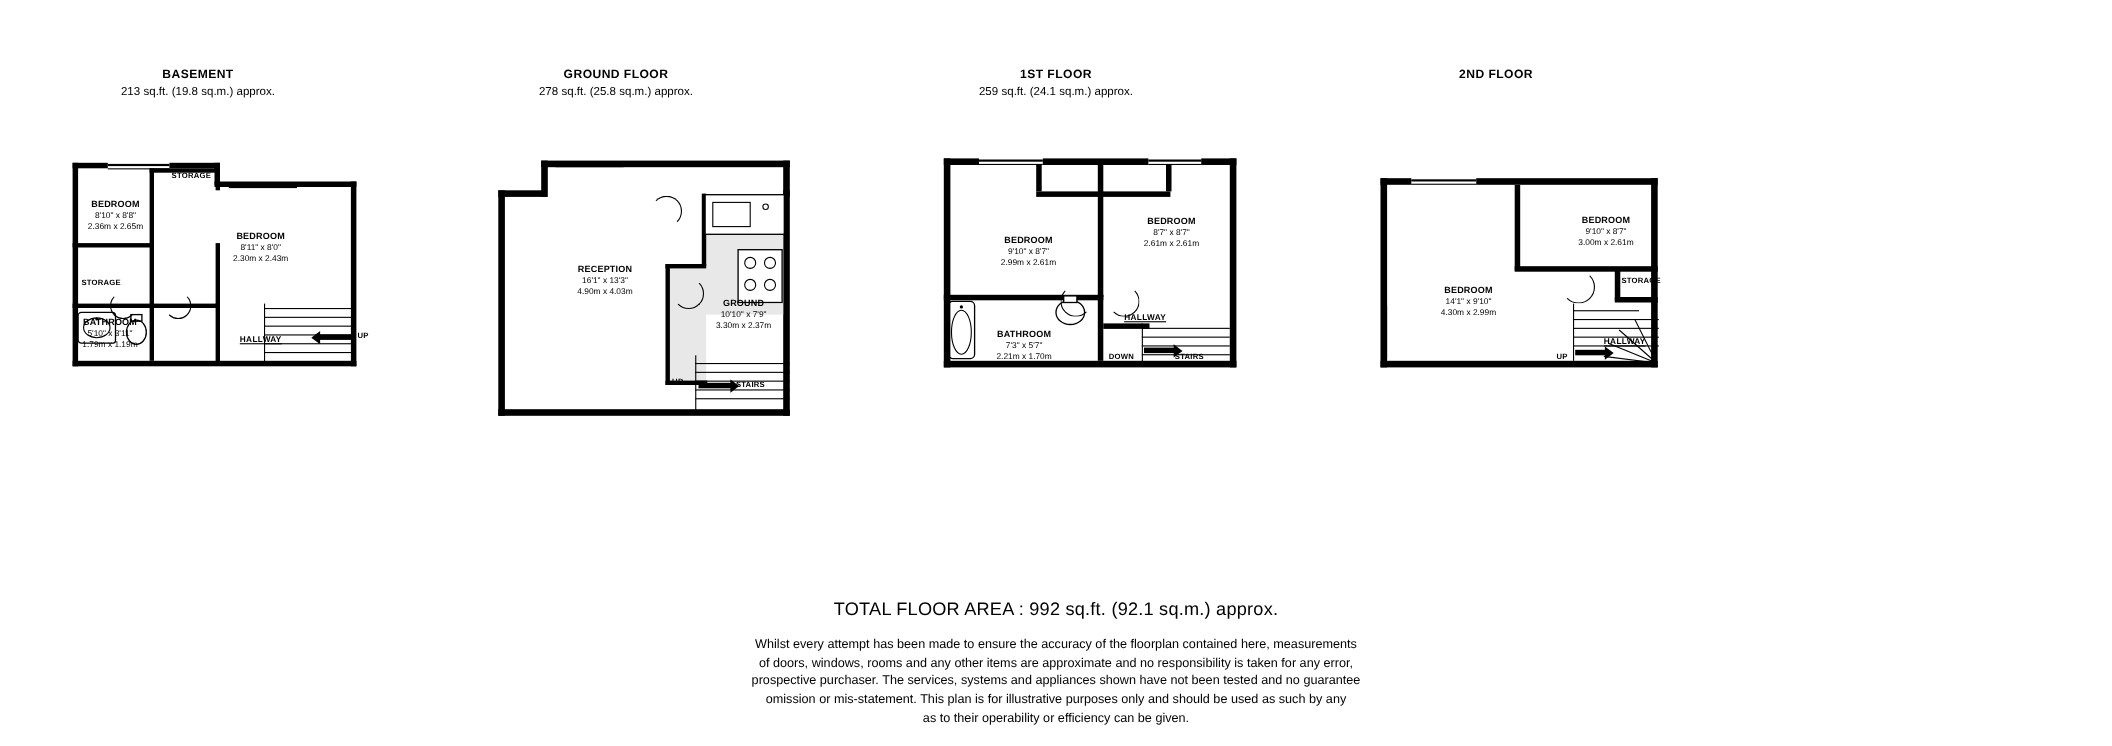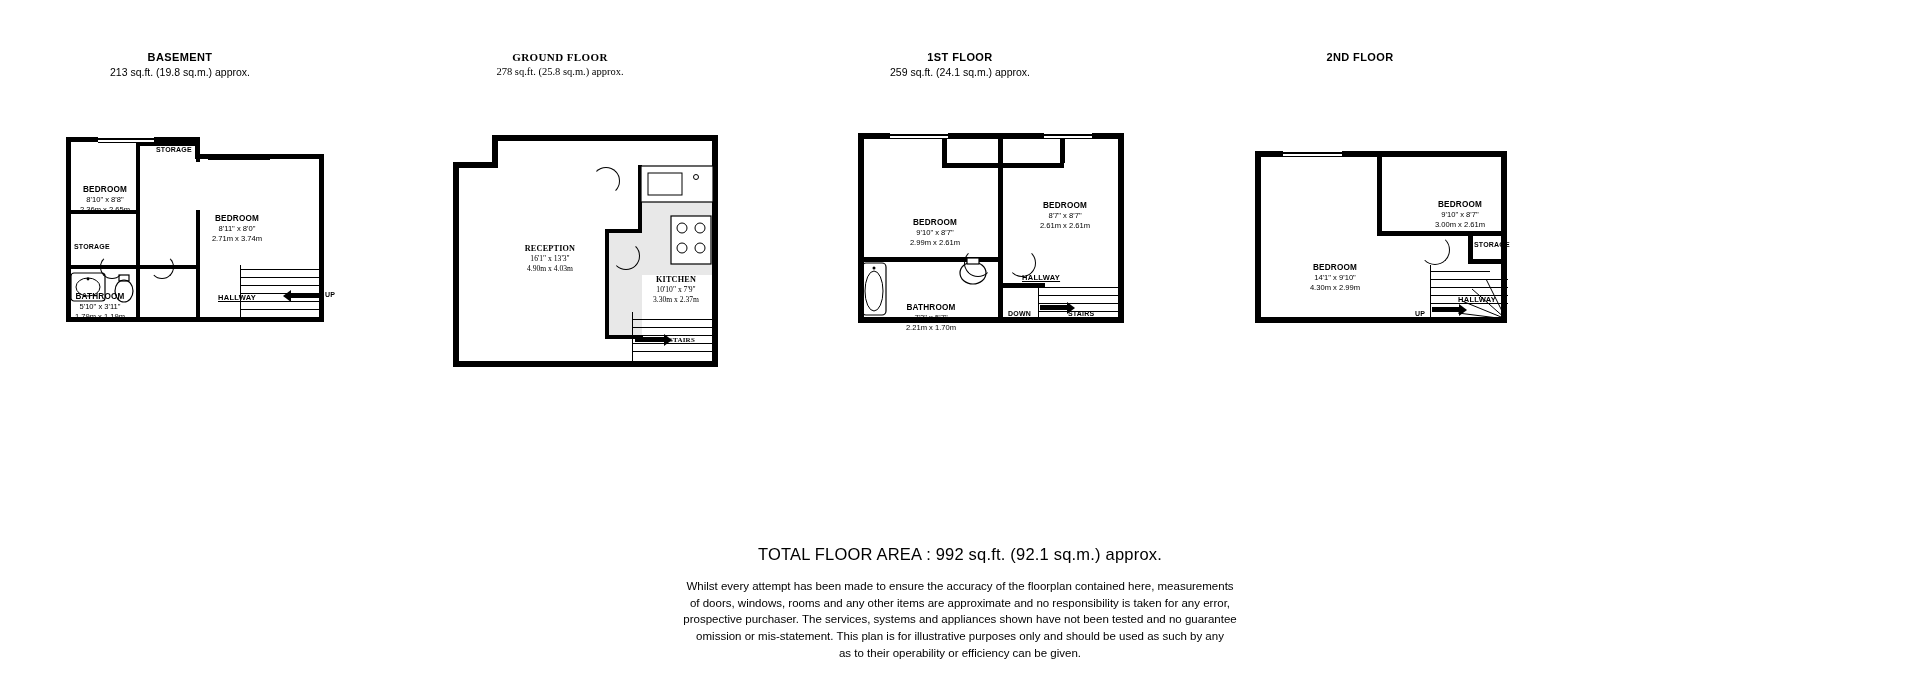--- a/index.html
+++ b/index.html
@@ -11,21 +11,21 @@
     width: 1920px;
     height: 678px;
     font-family: "Liberation Sans", sans-serif;
     color: #000000;
     position: relative;
     overflow: hidden;
   }
   .floors {
     position: absolute;
     left: 0;
-    top: 7px;
+    top: 18px;
     width: 1920px;
     height: 470px;
   }
   .floor {
     position: absolute;
     top: 0;
     width: 480px;
     height: 470px;
   }
   .floor-title {
@@ -59,21 +59,20 @@
     position: absolute;
     text-align: center;
     font-size: 8.5px;
     line-height: 1.25;
     white-space: nowrap;
   }
   .label .nm {
     font-weight: bold;
     font-size: 8.2px;
     letter-spacing: 0.2px;
-    margin-top: 15px;
   }
   .label .dim {
     font-size: 7.6px;
   }
   .tiny {
     position: absolute;
     font-size: 7px;
     font-weight: bold;
     letter-spacing: 0.2px;
     white-space: nowrap;
@@ -191,35 +190,35 @@
       <div class="arrow left" style="left:350px; top:286px; width:32px;"></div>
 
       <div class="label" style="left:130px; top:163px; width:70px;">
         <div class="nm">BEDROOM</div>
         <div class="dim">8'10"  x 8'8"</div>
         <div class="dim">2.36m x 2.65m</div>
       </div>
       <div class="label" style="left:262px; top:192px; width:70px;">
         <div class="nm">BEDROOM</div>
         <div class="dim">8'11"  x 8'0"</div>
-        <div class="dim">2.71m x 3.74m</div>
+        <div class="dim">2.30m x 2.43m</div>
       </div>
       <div class="label" style="left:125px; top:270px; width:70px;">
         <div class="nm">BATHROOM</div>
         <div class="dim">5'10"  x 3'11"</div>
         <div class="dim">1.79m x 1.19m</div>
       </div>
       <div class="tiny" style="left:216px; top:139px;">STORAGE</div>
       <div class="tiny" style="left:134px; top:236px;">STORAGE</div>
       <div class="hall" style="left:278px; top:286px;">HALLWAY</div>
       <div class="tiny" style="left:385px; top:284px;">UP</div>
     </div>
   </div>
 
-  <div class="floor" style="left:320px;font-family:Liberation Serif, serif;">
+  <div class="floor" style="left:320px;">
     <div class="floor-title">GROUND FLOOR</div>
     <div class="floor-area">278 sq.ft. (25.8 sq.m.) approx.</div>
 
     <div class="plan">
 
       <div class="wall" style="left:133px; top:155px; width:6px; height:205px;"></div>
       <div class="wall" style="left:133px; top:354px; width:265px; height:6px;"></div>
       <div class="wall" style="left:392px; top:155px; width:6px; height:205px;"></div>
       <div class="wall" style="left:133px; top:155px; width:44px; height:6px;"></div>
       <div class="wall" style="left:172px; top:128px; width:6px; height:33px;"></div>
@@ -261,21 +260,21 @@
       <div class="wall" style="left:312px; top:344px; width:86px; height:1px;"></div>
       <div class="wall" style="left:312px; top:305px; width:1px; height:50px;"></div>
       <div class="arrow" style="left:315px; top:330px; width:30px;"></div>
 
       <div class="label" style="left:185px; top:222px; width:90px;">
         <div class="nm">RECEPTION</div>
         <div class="dim">16'1"  x 13'3"</div>
         <div class="dim">4.90m x 4.03m</div>
       </div>
       <div class="label" style="left:316px; top:253px; width:80px;">
-        <div class="nm">KITCHEN</div>
+        <div class="nm">GROUND</div>
         <div class="dim">10'10"  x 7'9"</div>
         <div class="dim">3.30m x 2.37m</div>
       </div>
       <div class="tiny" style="left:291px; top:326px;">UP</div>
       <div class="tiny" style="left:349px; top:329px;">STAIRS</div>
     </div>
   </div>
 
   <div class="floor" style="left:720px;">
     <div class="floor-title">1ST FLOOR</div>

